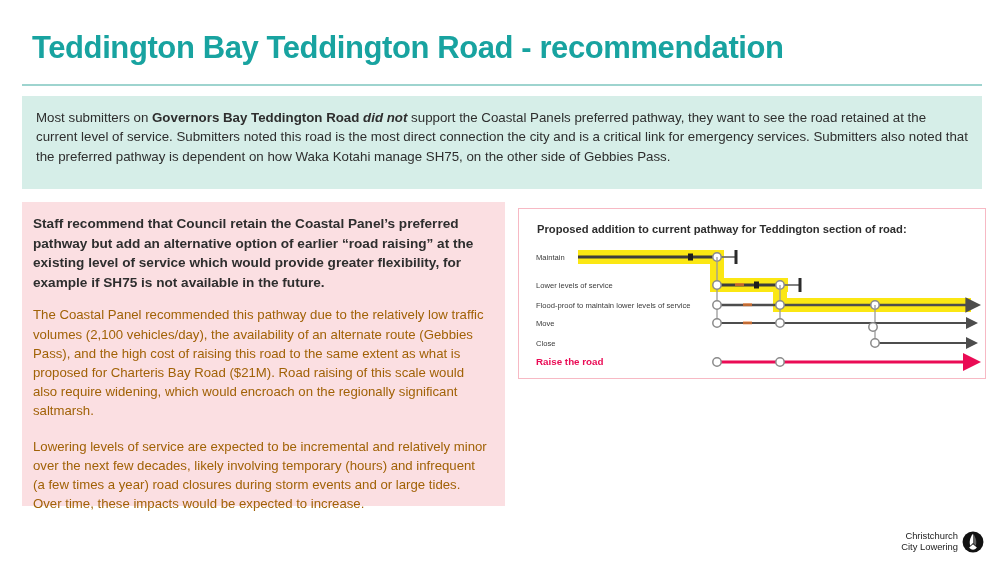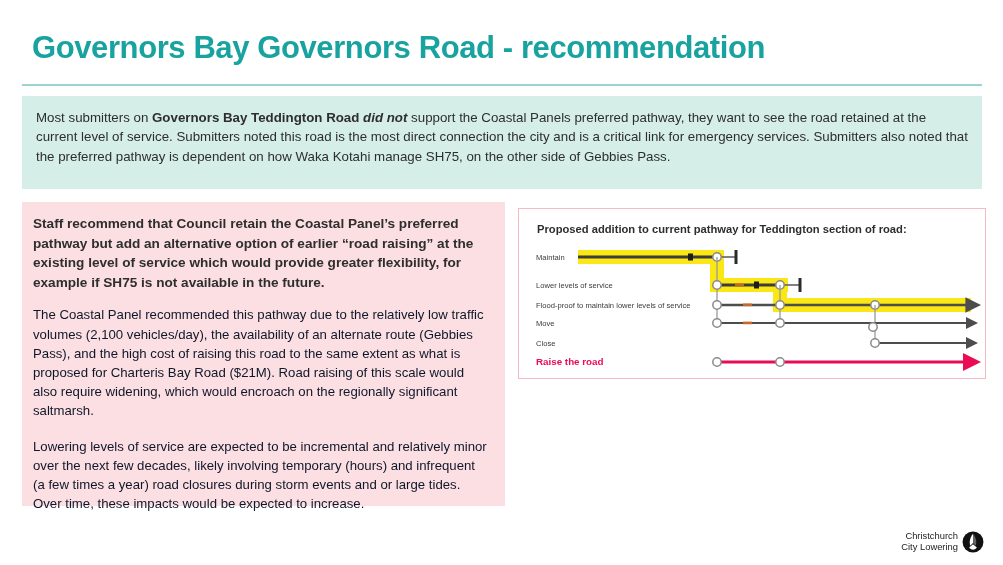--- a/index.html
+++ b/index.html
@@ -66,21 +66,21 @@
   #rec-heading {
     font-size: 13.6px;
     line-height: 19.6px;
     font-weight: bold;
     color: #2e2e2e;
     margin: 0 0 13px 0;
   }
   .rec-para {
     font-size: 13.2px;
     line-height: 19.2px;
-    color: #0f172a;
+    color: #a16207;
     margin: 0 0 16px 0;
   }
   .rec-para:last-child { margin-bottom: 4px; }
 
   
   #diagram-box {
     position: absolute;
     left: 518px;
     top: 208px;
     width: 468px;
@@ -126,21 +126,21 @@
     position: absolute;
     right: 0;
     top: 1px;
     width: 22px;
     height: 22px;
   }
 </style>
 </head>
 <body>
 
-<div id="page-title">Governors Bay Governors Road - recommendation</div>
+<div id="page-title">Teddington Bay Teddington Road - recommendation</div>
 <div id="title-rule"></div>
 
 <div id="intro-panel">
   <div id="intro-text"><span>Most submitters on </span><b>Governors Bay Teddington Road </b><i>did not</i><span> support the Coastal Panels preferred pathway, they want to see the road retained at the current level of service. Submitters noted this road is the most direct connection the city and is a critical link for emergency services. Submitters also noted that the preferred pathway is dependent on how Waka Kotahi manage SH75, on the other side of Gebbies Pass.</span></div>
 </div>
 
 <div id="rec-panel">
   <p id="rec-heading">Staff recommend that Council retain the Coastal Panel’s preferred pathway but add an alternative option of earlier “road raising” at the existing level of service which would provide greater flexibility, for example if SH75 is not available in the future.</p>
   <p class="rec-para">The Coastal Panel recommended this pathway due to the relatively low traffic volumes (2,100 vehicles/day), the availability of an alternate route (Gebbies Pass), and the high cost of raising this road to the same extent as what is proposed for Charteris Bay Road ($21M). Road raising of this scale would also require widening, which would encroach on the regionally significant saltmarsh.</p>
   <p class="rec-para">Lowering levels of service are expected to be incremental and relatively minor over the next few decades, likely involving temporary (hours) and infrequent (a few times a year) road closures during storm events and or large tides. Over time, these impacts would be expected to increase.</p>

